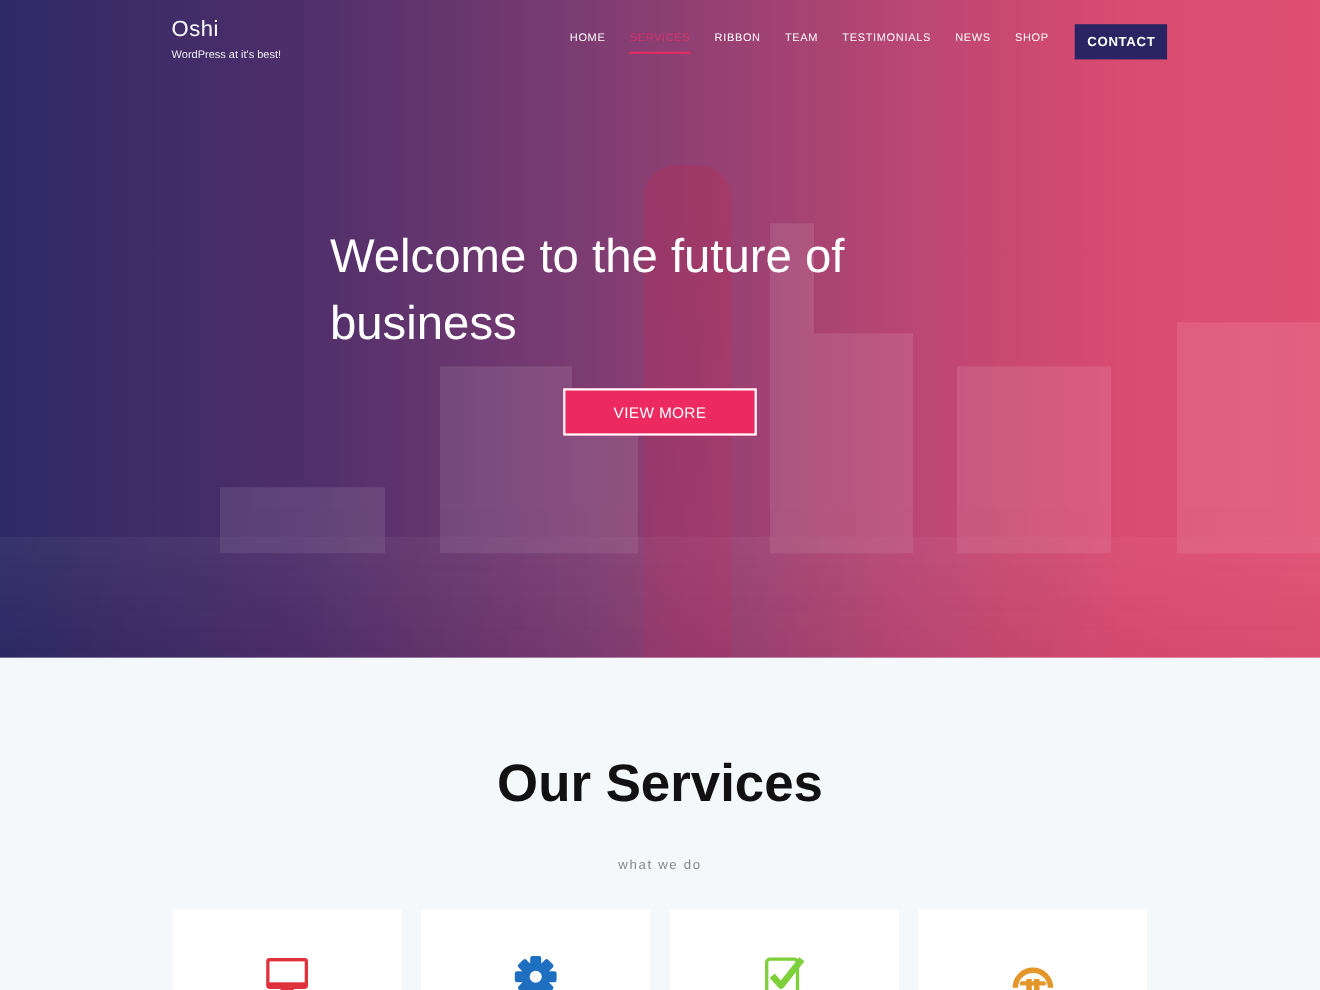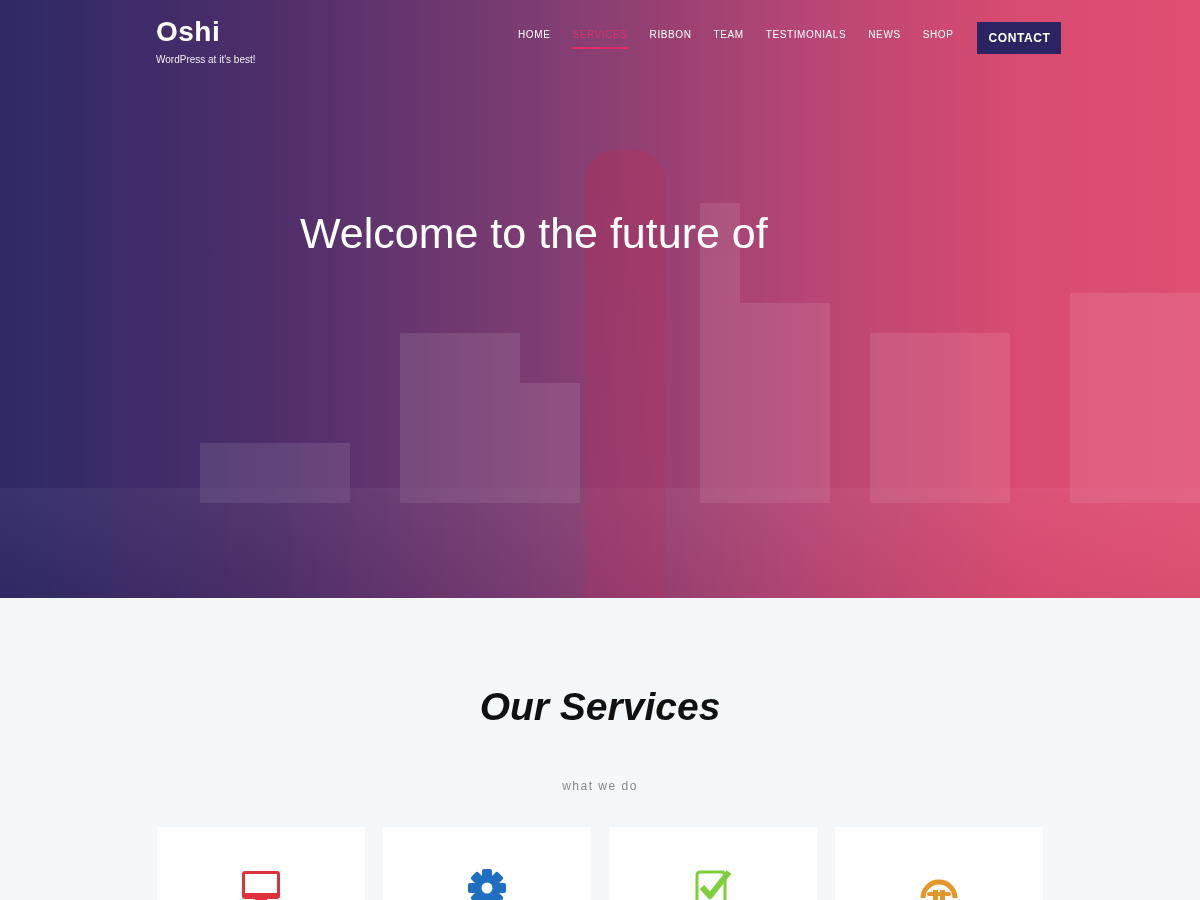--- a/index.html
+++ b/index.html
@@ -13,34 +13,34 @@
     }
     
     .hero .bg-layer { position: absolute; inset: 0; opacity: 0.18; }
     .bld { position: absolute; bottom: 95px; background: rgba(255,255,255,0.55); }
     .road { position: absolute; left: 0; right: 0; bottom: 0; height: 110px;
       background: linear-gradient(180deg, rgba(255,255,255,0.25), rgba(0,0,0,0.12)); }
     .figure { position: absolute; left: 585px; top: 150px; width: 80px; height: 450px;
       background: linear-gradient(180deg, rgba(190,40,80,0.55), rgba(200,40,90,0.35)); border-radius: 30px 30px 4px 4px; opacity: 0.55; }
 
     .brand { position: absolute; left: 156px; top: 16px; color: #fff; }
-    .brand-title { font-size: 28px; font-weight: 700; letter-spacing: 0.5px; display: block; }
+    .brand-title { font-size: 20px; font-weight: 400; letter-spacing: 0.5px; display: block; }
     .brand-tag { font-size: 10px; margin-top: 6px; display: block; color: #eee; }
 
     .nav { position: absolute; top: 22px; left: 518px; display: flex; align-items: flex-start; }
     .nav-item { color: #fff; font-size: 10px; letter-spacing: 0.6px; margin-right: 22px; padding: 7px 0 9px; position: relative; text-transform: uppercase; text-decoration: none; }
     .nav-item.active { color: #d6336c; }
     .nav-item.active::after { content: ""; position: absolute; left: 0; right: 0; bottom: 0; height: 2px; background: #e02e64; }
     .nav-contact { background: #2a2562; color: #fff; font-size: 12px; font-weight: bold; letter-spacing: 0.6px; padding: 9px 11px; margin-left: 2px; text-transform: uppercase; border: none; }
 
     .hero-title { position: absolute; left: 300px; width: 600px; top: 203px; text-align: left; color: #fff; font-size: 43px; line-height: 61px; font-weight: 400; }
     .hero-btn { position: absolute; left: 512px; top: 353px; width: 176px; height: 43px; background: #ec2a60; color: #fff; border: 2px solid #fff; font-size: 14px; font-family: "Liberation Sans", sans-serif; display: flex; align-items: center; justify-content: center; letter-spacing: 0.3px; }
 
     .services { position: absolute; left: 0; top: 598px; width: 1200px; height: 302px; background: #f4f8fb; }
-    .services-title { position: absolute; top: 87px; left: 0; width: 1200px; text-align: center; font-size: 39px; font-weight: bold; color: #111; font-style: italic; }
+    .services-title { position: absolute; top: 87px; left: 0; width: 1200px; text-align: center; font-size: 48px; font-weight: bold; color: #111; }
     .services-sub { position: absolute; top: 154px; left: 0; width: 1200px; text-align: center; font-size: 12px; letter-spacing: 1.5px; color: #888; margin-top: 27px; }
 
     .card { position: absolute; top: 229px; width: 208px; height: 80px; background: #fff; }
     .card .icon { position: absolute; left: 50%; top: 41px; transform: translateX(-50%); width: 40px; height: 40px; }
   </style>
 </head>
 <body>
 
 <div class="hero">
   <div class="bg-layer">
@@ -66,21 +66,23 @@
     <a class="nav-item">RIBBON</a>
     <a class="nav-item">TEAM</a>
     <a class="nav-item">TESTIMONIALS</a>
     <a class="nav-item">NEWS</a>
     <a class="nav-item">SHOP</a>
     <button class="nav-contact">CONTACT</button>
   </nav>
 
   <h1 class="hero-title">
     <span>Welcome to the future of</span><br>
+    <span>business</span>
   </h1>
+  <button class="hero-btn">VIEW MORE</button>
 </div>
 
 <section class="services">
   <h2 class="services-title">Our Services</h2>
   <div class="services-sub">what we do</div>
 
   <div class="card" style="left:157px;">
     <svg class="icon" viewBox="0 0 40 40">
       <rect x="1" y="3" width="38" height="28" rx="3" fill="#e0323c"></rect>
       <rect x="4" y="6" width="32" height="19" fill="#fff"></rect>

